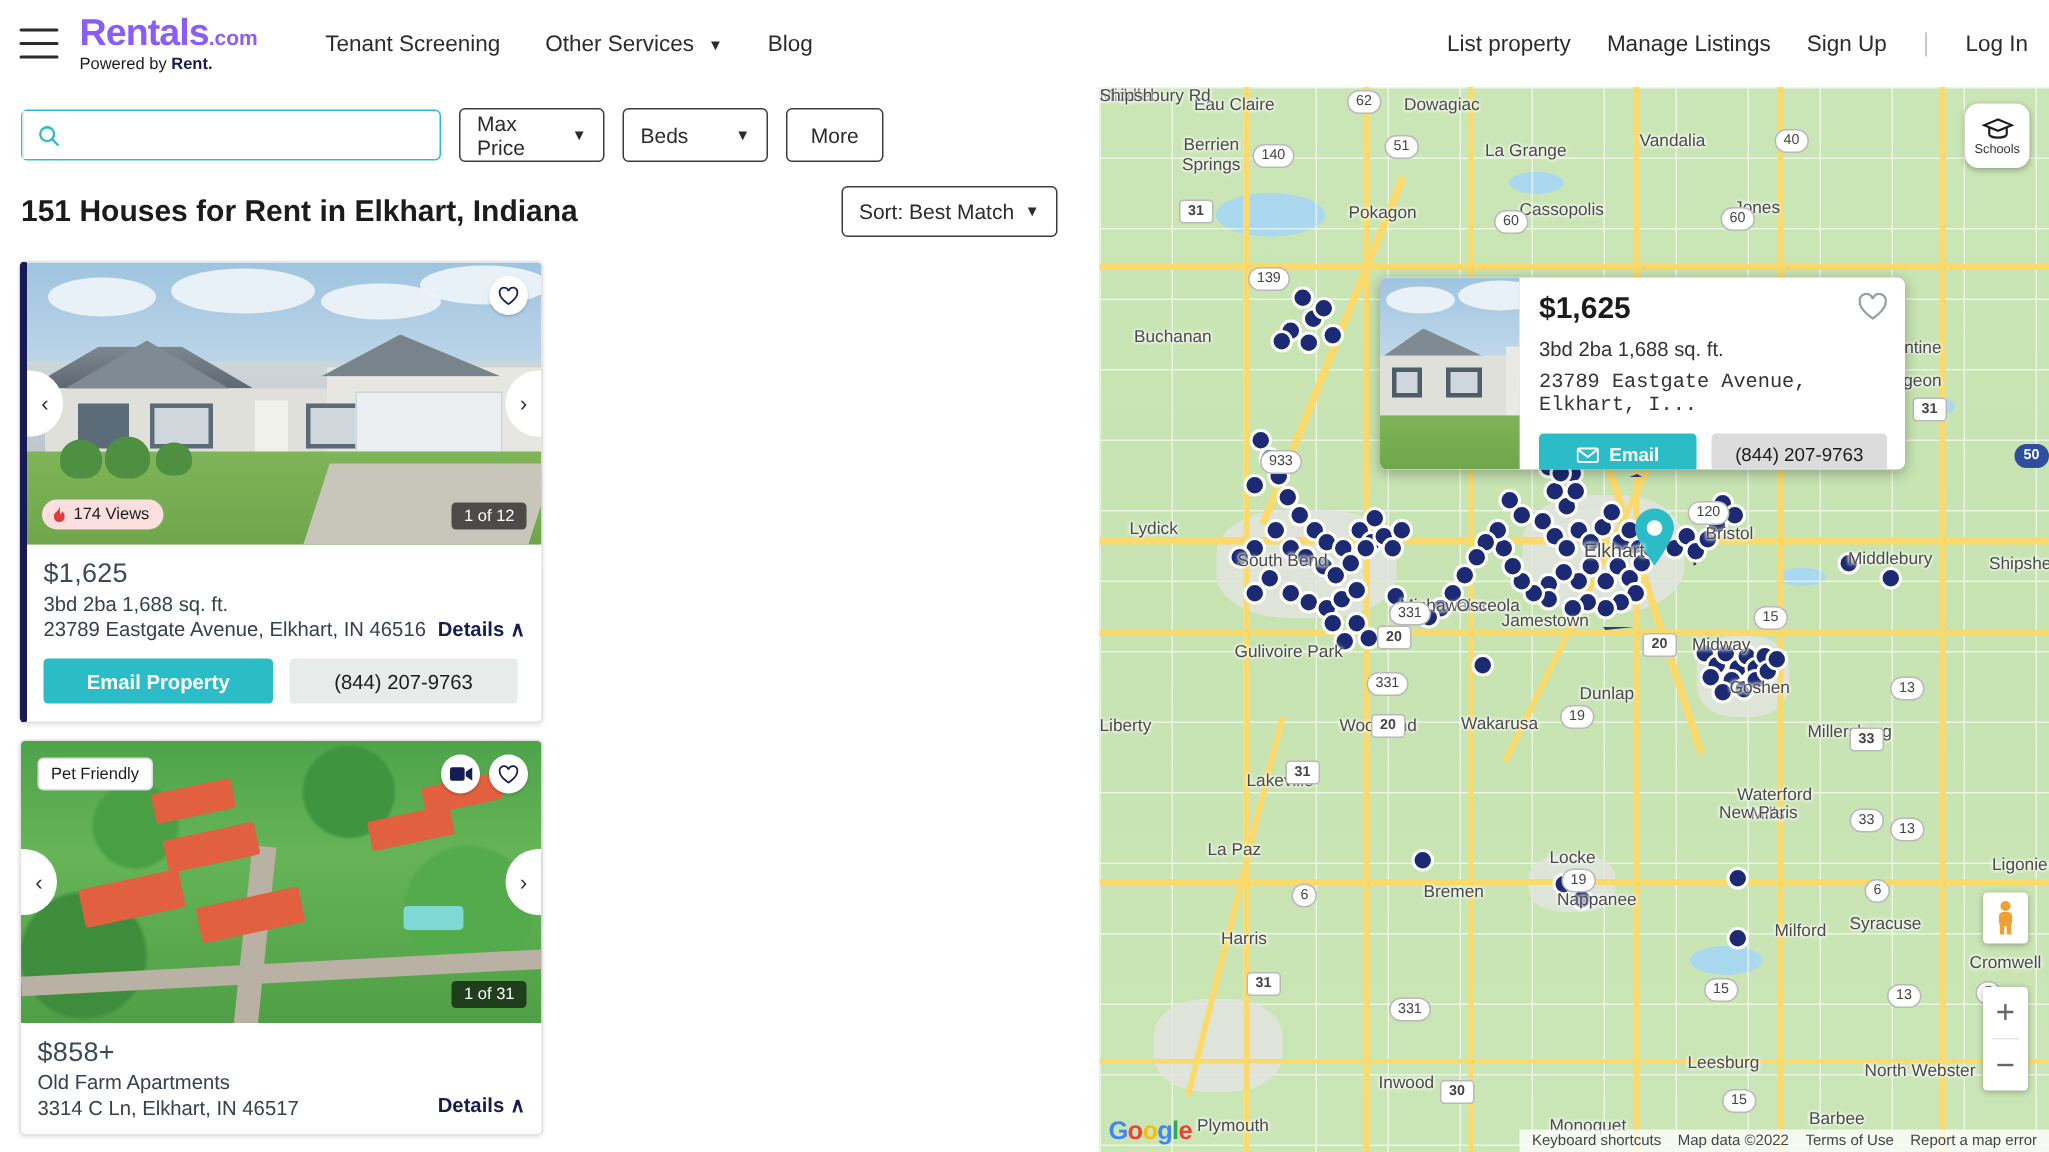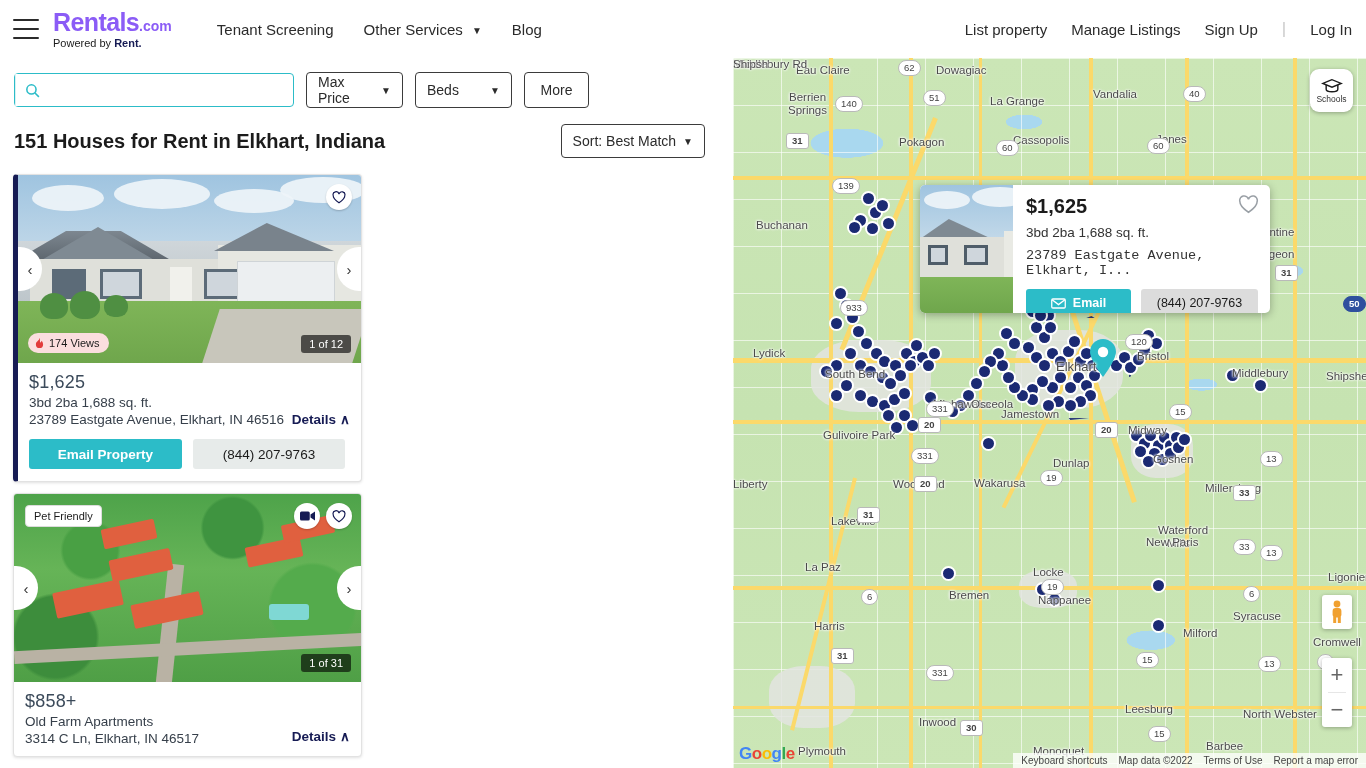--- a/index.html
+++ b/index.html
@@ -649,21 +649,21 @@
         <div class="map-label" style="left: 425px; top: 466px;">Waterford</div>
         <div class="map-label" style="left: 434px; top: 479px;">Mills</div>
         <div class="map-label" style="left: 160px; top: 420px;">Woodland</div>
         <div class="map-label" style="left: 241px; top: 419px;">Wakarusa</div>
         <div class="map-label" style="left: 413px; top: 478px;">New Paris</div>
         <div class="map-label" style="left: 0px; top: 420px;">Liberty</div>
         <div class="map-label" style="left: 98px; top: 457px;">Lakeville</div>
         <div class="map-label" style="left: 300px; top: 508px;">Locke</div>
         <div class="map-label" style="left: 305px; top: 536px;">Nappanee</div>
         <div class="map-label" style="left: 500px; top: 552px;">Syracuse</div>
-        <div class="map-label" style="left: 450px; top: 569px;">Milford</div>
+        <div class="map-label" style="left: 450px; top: 557px;">Milford</div>
         <div class="map-label" style="left: 580px; top: 578px;">Cromwell</div>
         <div class="map-label" style="left: 72px; top: 503px;">La Paz</div>
         <div class="map-label" style="left: 216px; top: 531px;">Bremen</div>
         <div class="map-label" style="left: 81px; top: 562px;">Harris</div>
         <div class="map-label" style="left: 65px; top: 687px;">Plymouth</div>
         <div class="map-label" style="left: 186px; top: 658px;">Inwood</div>
         <div class="map-label" style="left: 300px; top: 687px;">Monoquet</div>
         <div class="map-label" style="left: 473px; top: 682px;">Barbee</div>
         <div class="map-label" style="left: 392px; top: 645px;">Leesburg</div>
         <div class="map-label" style="left: 510px; top: 650px;">North Webster</div>

